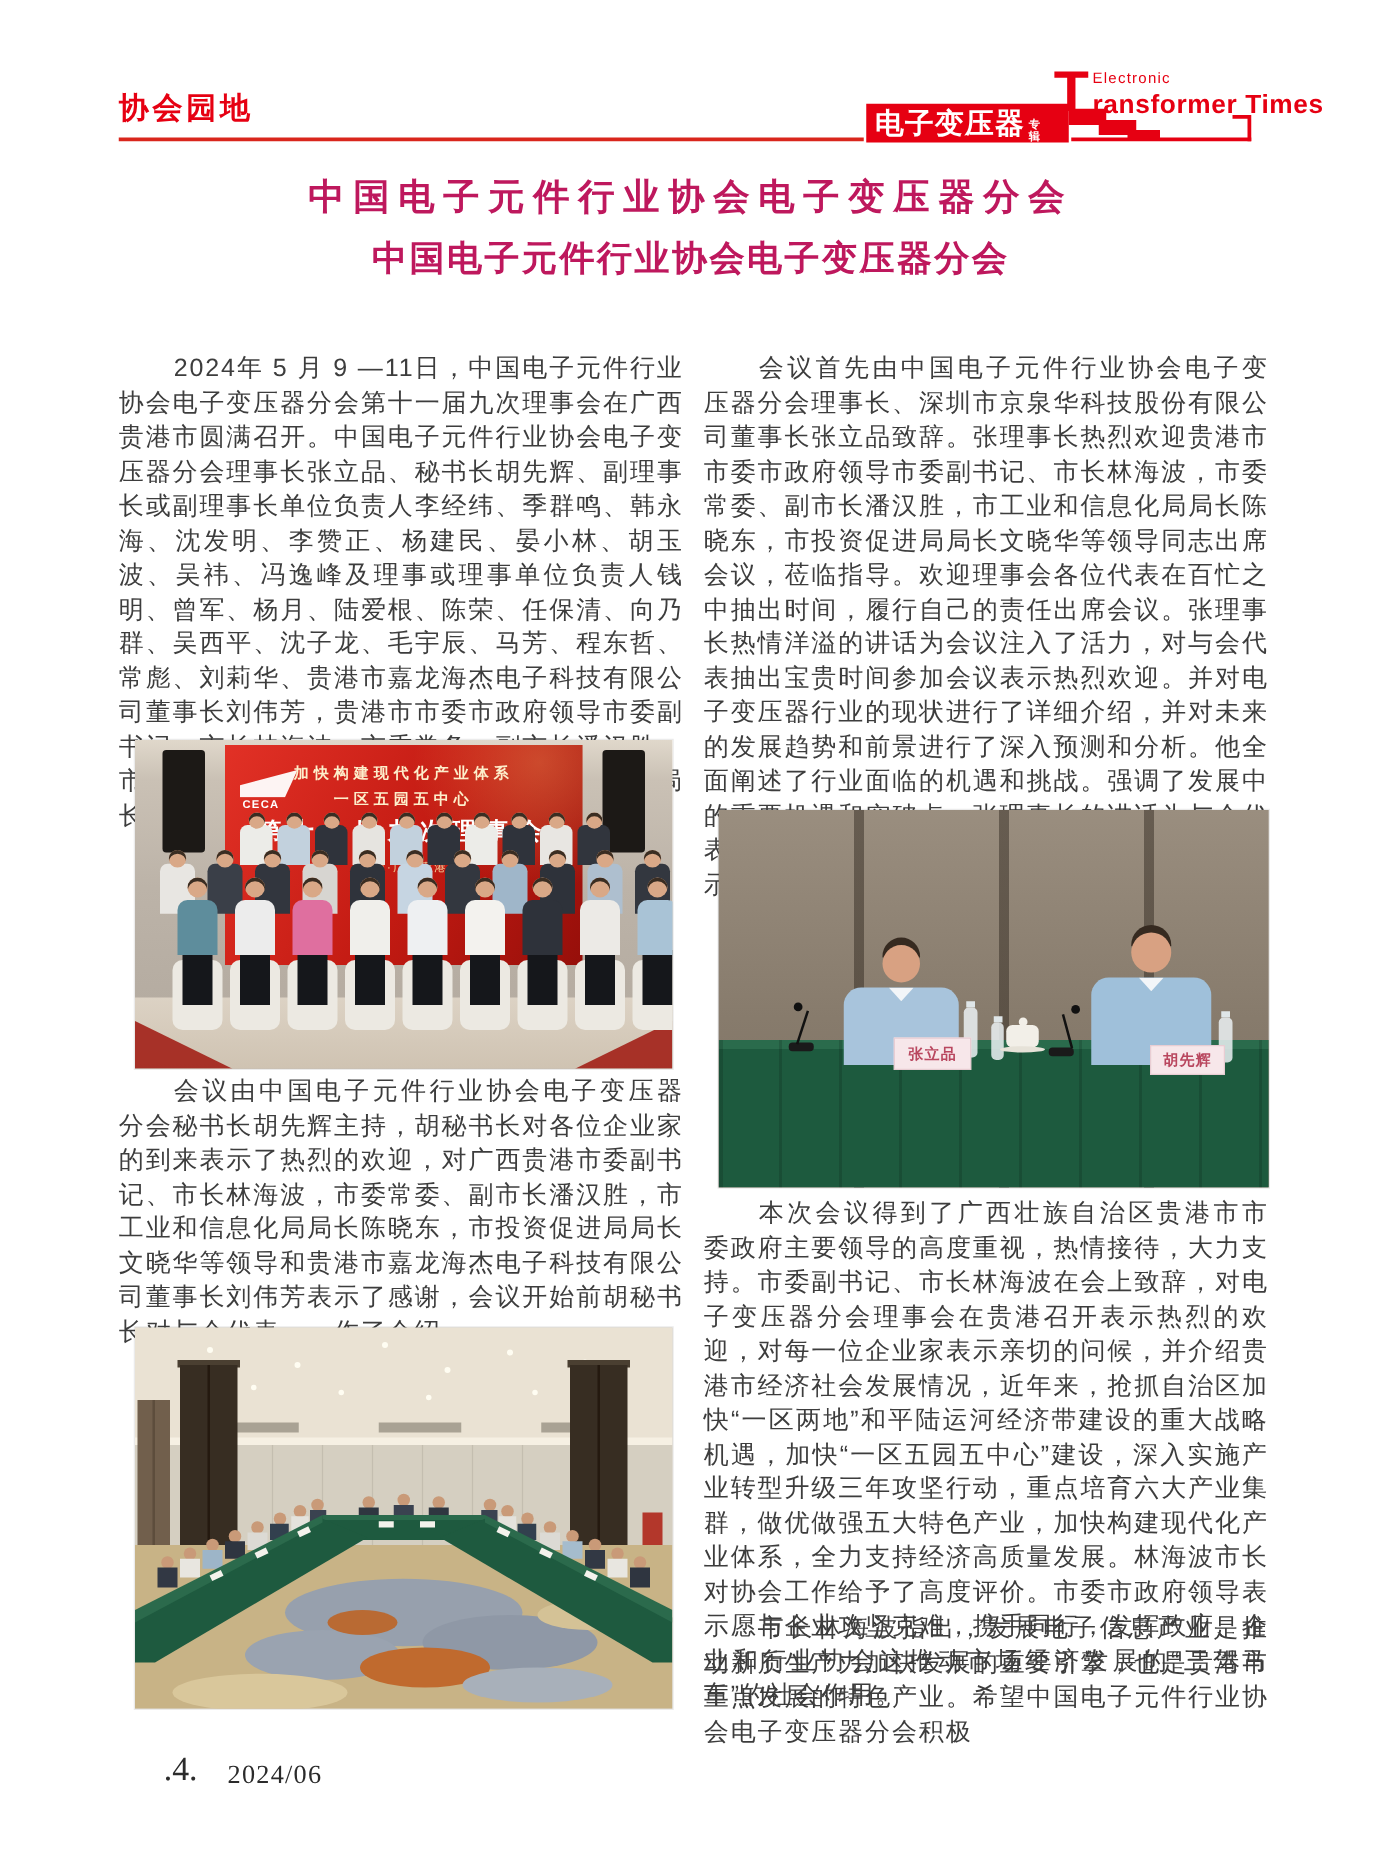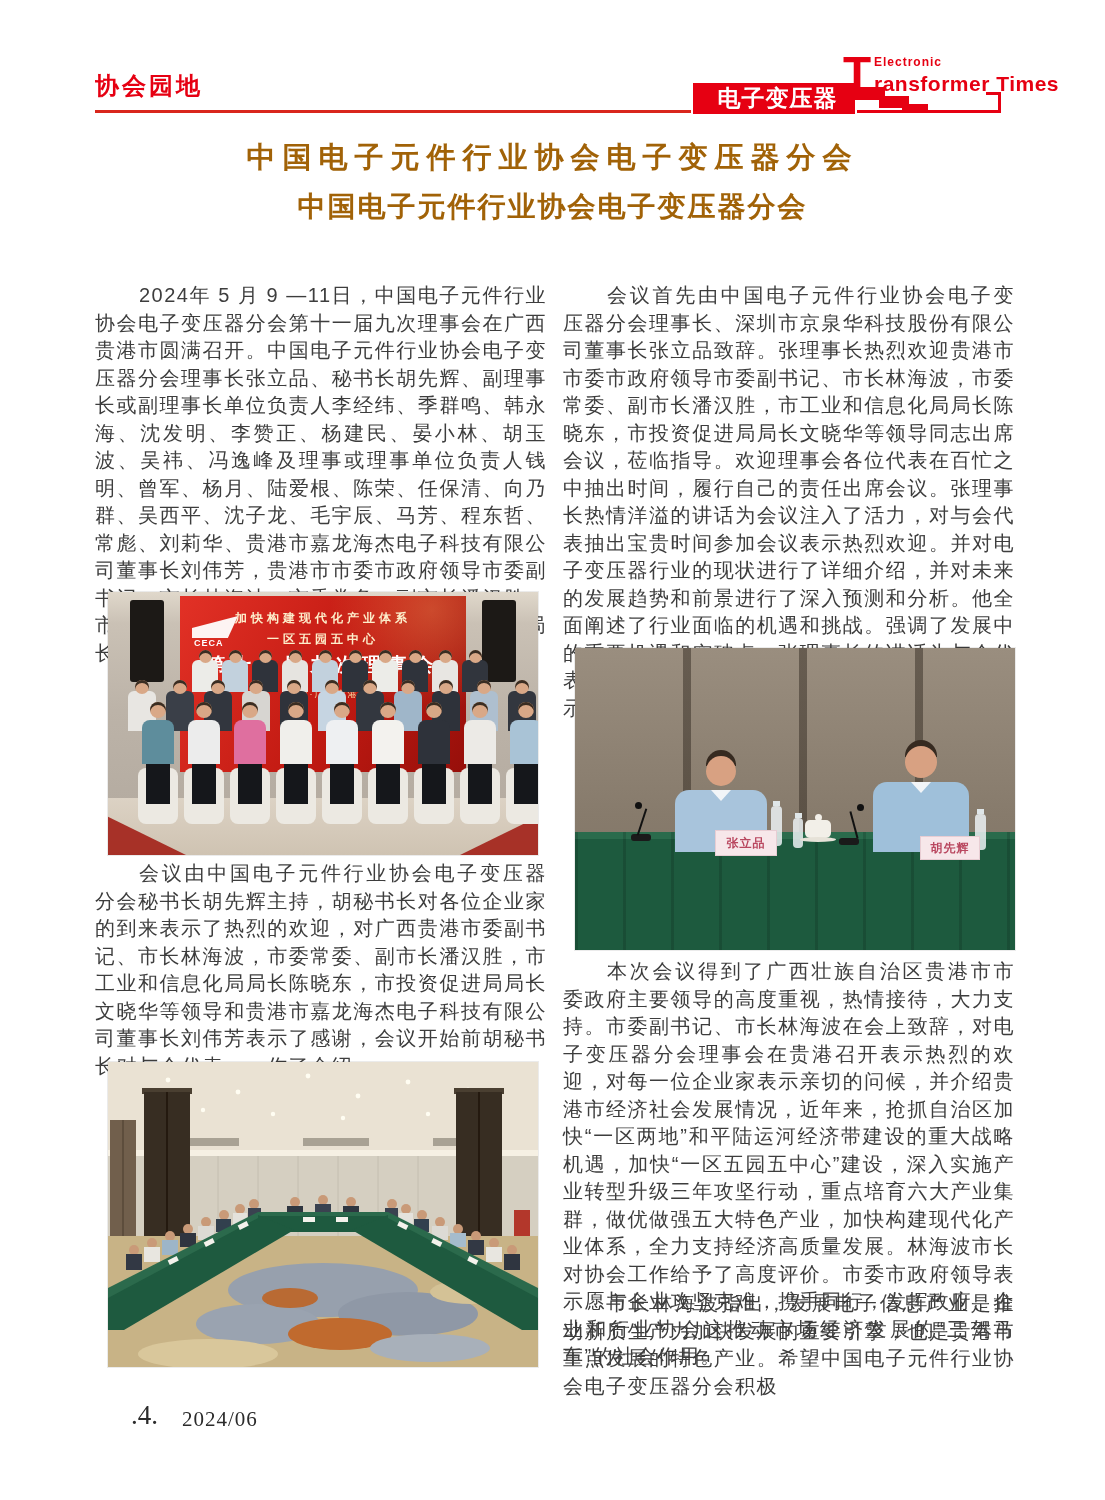--- a/index.html
+++ b/index.html
@@ -4,38 +4,38 @@
 <style>
   html,body{margin:0;padding:0;background:#ffffff;}
   .page{
     position:relative;width:1105px;height:1500px;margin:0 auto;background:#ffffff;
     font-family:"Liberation Sans", sans-serif;overflow:hidden;
   }
   
   .section-label{position:absolute;left:95px;top:70px;font-size:24px;font-weight:bold;
     color:#e60012;letter-spacing:3px;}
   .header-rule{position:absolute;left:95px;top:110px;width:596px;height:3px;background:#d9261c;}
-  .mh-electronic{position:absolute;left:874px;top:55px;font-size:12px;font-weight:bold;color:#e60012;letter-spacing:1px;}
+  .mh-electronic{position:absolute;left:874px;top:55px;font-size:12px;font-weight:normal;color:#e60012;letter-spacing:1px;}
   .mh-t{position:absolute;left:843px;top:50px;font-size:46px;font-weight:bold;color:#e60012;line-height:1;}
   .mh-rest{position:absolute;left:874px;top:72px;font-size:21px;font-weight:bold;color:#e60012;letter-spacing:.5px;}
   .mh-dash-left{position:absolute;left:818px;top:92px;width:16px;height:3px;background:#e60012;}
   .mh-dash-right{position:absolute;left:986px;top:92px;width:14px;height:3px;background:#e60012;}
   .mh-vline{position:absolute;left:998px;top:92px;width:3px;height:21px;background:#e60012;}
   .mh-hline{position:absolute;left:857px;top:110px;width:144px;height:3px;background:#e60012;}
   .journal-logo{position:absolute;left:693px;top:83px;width:162px;height:31px;background:#e60012;
-    display:flex;align-items:center;flex-direction:column;}
+    display:flex;align-items:flex-end;}
   .journal-logo .jl-text{color:#ffffff;font-size:23px;font-weight:bold;letter-spacing:1px;padding-left:7px;}
   .journal-logo .jl-sub{display:flex;flex-direction:column;color:#ffffff;font-size:9px;line-height:10px;
     font-weight:bold;margin-left:3px;}
   .step{position:absolute;background:#e60012;}
   .step1{left:855px;top:87px;width:30px;height:13px;}
   .step2{left:879px;top:96px;width:30px;height:12px;}
   .step3{left:902px;top:104px;width:26px;height:7px;}
   
-  .title-line{position:absolute;left:95px;width:915px;text-align:center;color:#a16207;font-weight:bold;}
+  .title-line{position:absolute;left:95px;width:915px;text-align:center;color:#be185d;font-weight:bold;}
   .title-1{top:138px;font-size:29px;letter-spacing:7px;}
   .title-2{top:188px;font-size:28px;letter-spacing:2px;}
   .title-3{top:231px;font-size:28px;letter-spacing:4px;}
   
   .para{position:absolute;width:452px;font-size:20px;line-height:27.5px;color:#3d3d3d;
     text-align:justify;text-indent:2.2em;letter-spacing:1.5px;}
   .lp1{left:95px;top:282px;}
   .lp2{left:95px;top:860px;}
   .rp1{left:563px;top:282px;}
   .rp2{left:563px;top:958px;}

